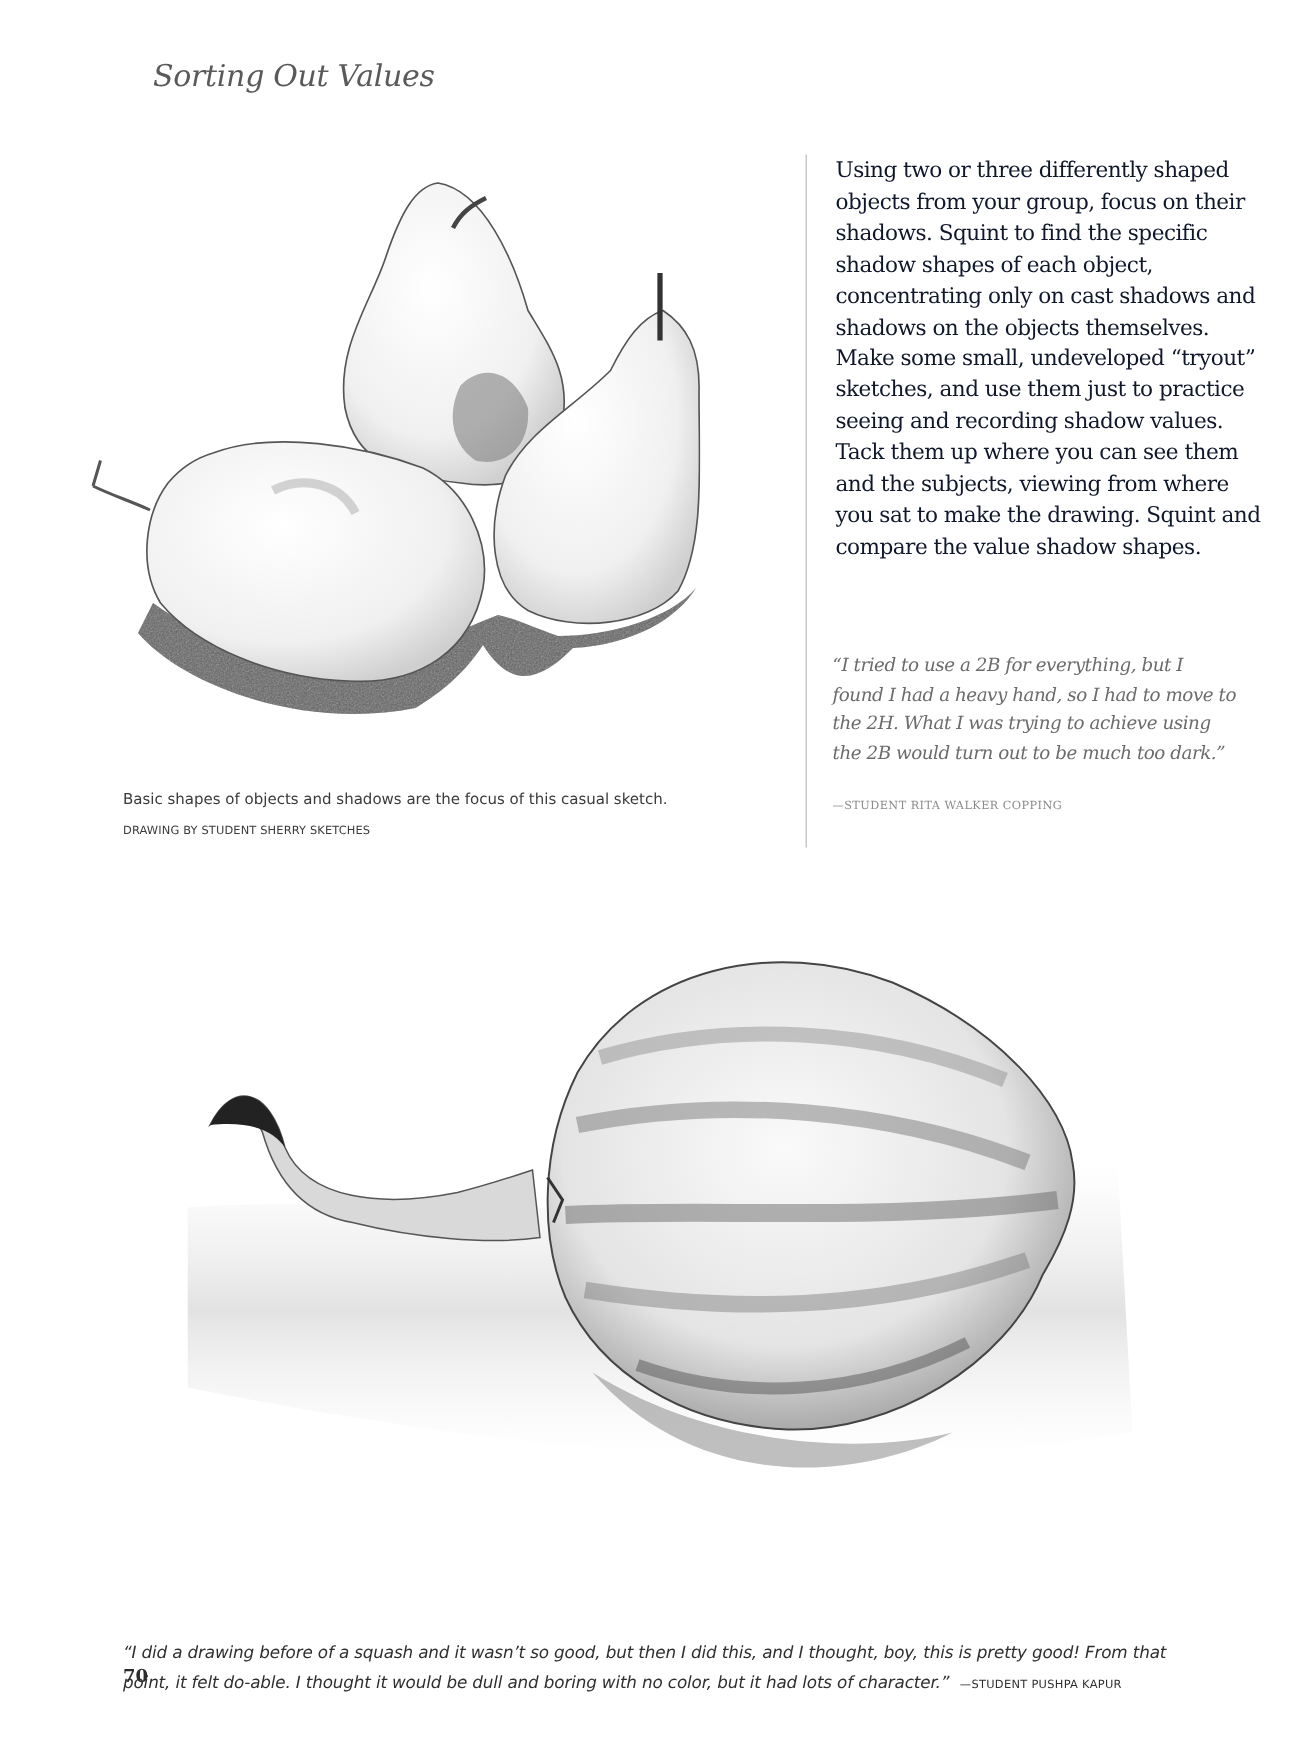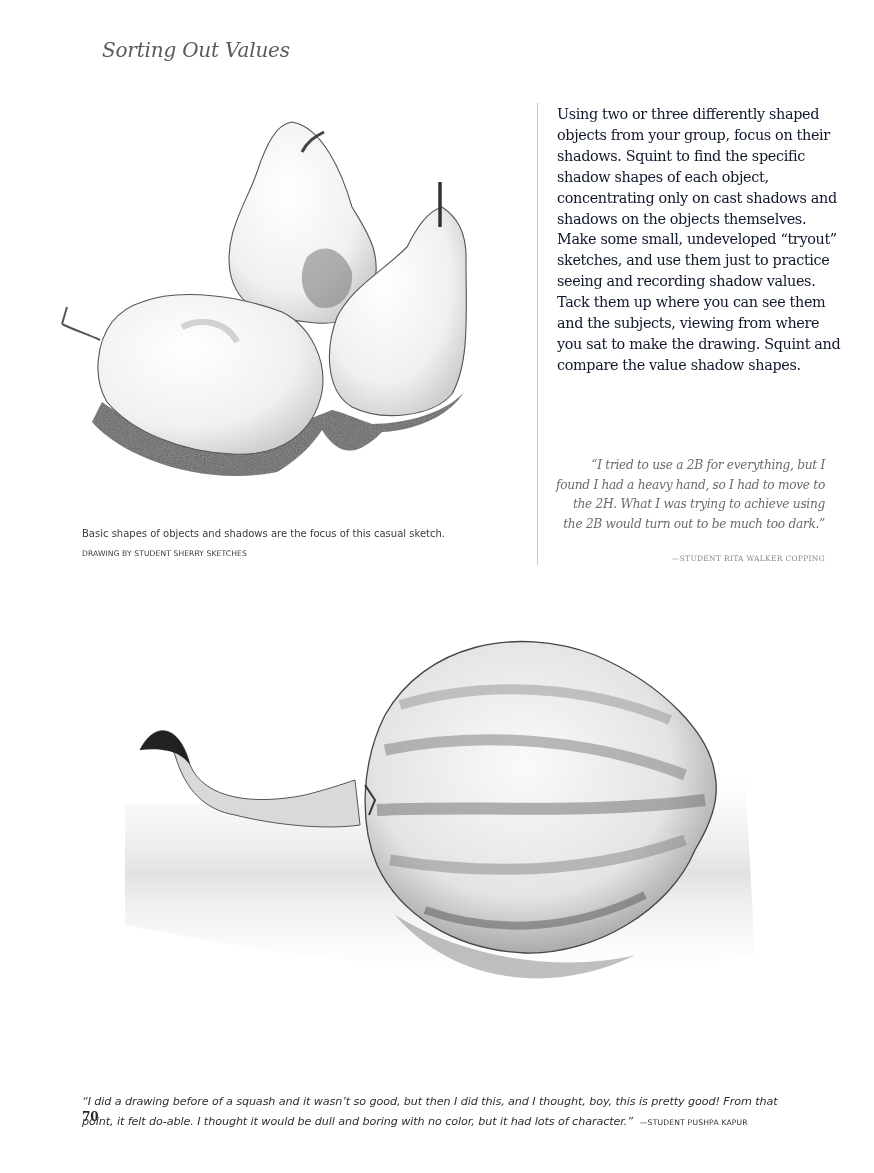--- a/index.html
+++ b/index.html
@@ -29,21 +29,21 @@
   }
   .sidebar { position: absolute; left: 557px; top: 104px; width: 290px; }
   .sidebar h2 {
     margin: 0; font-family: "DejaVu Serif", serif; font-weight: bold; font-size: 14.5px; color: #2b2b2b;
     letter-spacing: 0.2px; line-height: 20px;
   }
   .sidebar p {
     margin: 0; font-family: "DejaVu Serif", serif; font-size: 14.4px; line-height: 20.9px; color: #0f172a;
     letter-spacing: -0.35px;
   }
-  .pullquote { position: absolute; left: 555px; top: 456px; width: 270px; text-align: right; }
+  .pullquote { position: absolute; left: 555px; top: 434px; width: 270px; text-align: left; }
   .pullquote .q {
     font-family: "DejaVu Serif", serif; font-style: italic; font-size: 12.2px; line-height: 19.5px; color: #6b6b6b;
     letter-spacing: -0.3px;
   }
   .pullquote .attr {
     margin-top: 20px; font-family: "DejaVu Serif", serif; font-size: 7.5px; color: #8a8a8a; letter-spacing: 0.3px;
   }
   .bottom-quote {
     position: absolute; left: 82px; top: 1092px; width: 730px;
     font-family: "DejaVu Sans", sans-serif; font-style: italic; font-size: 11.2px; line-height: 20px; color: #2f2f2f;

